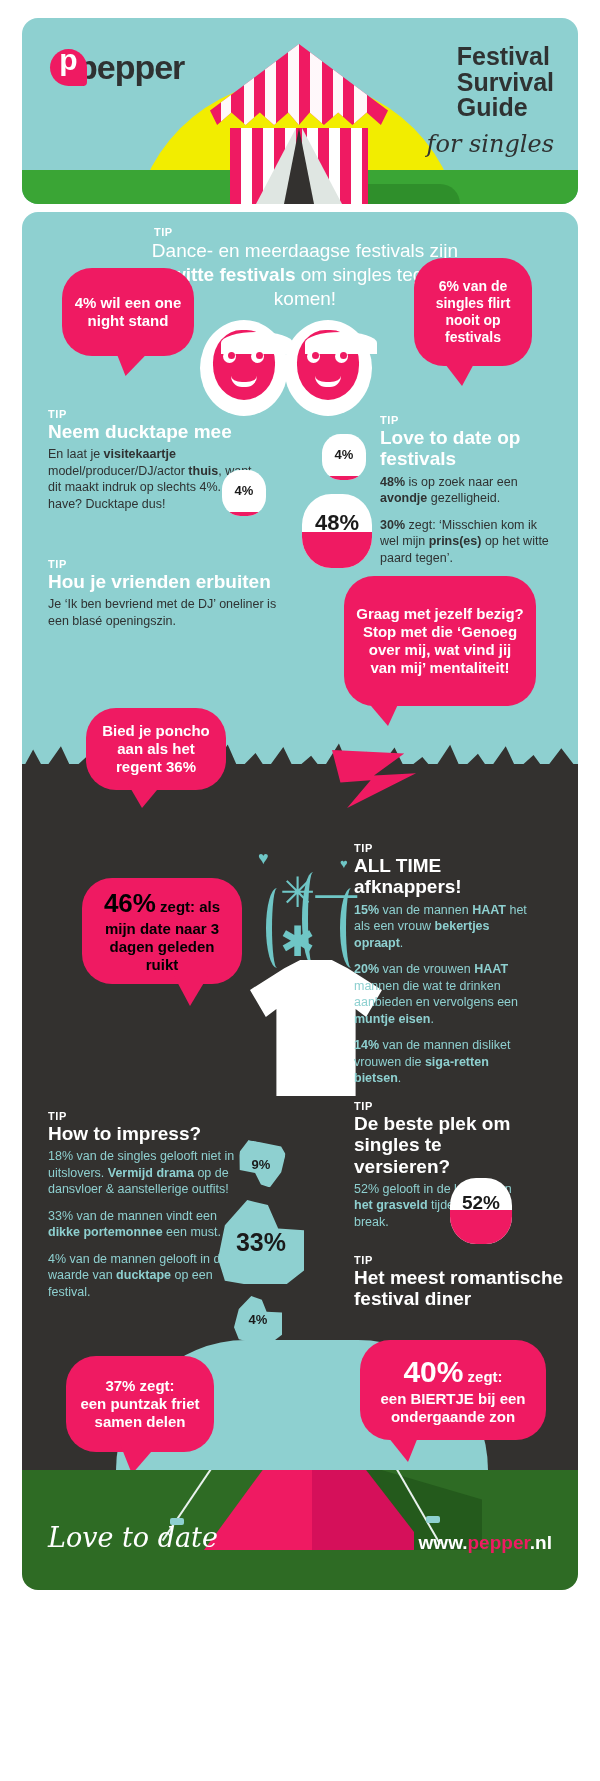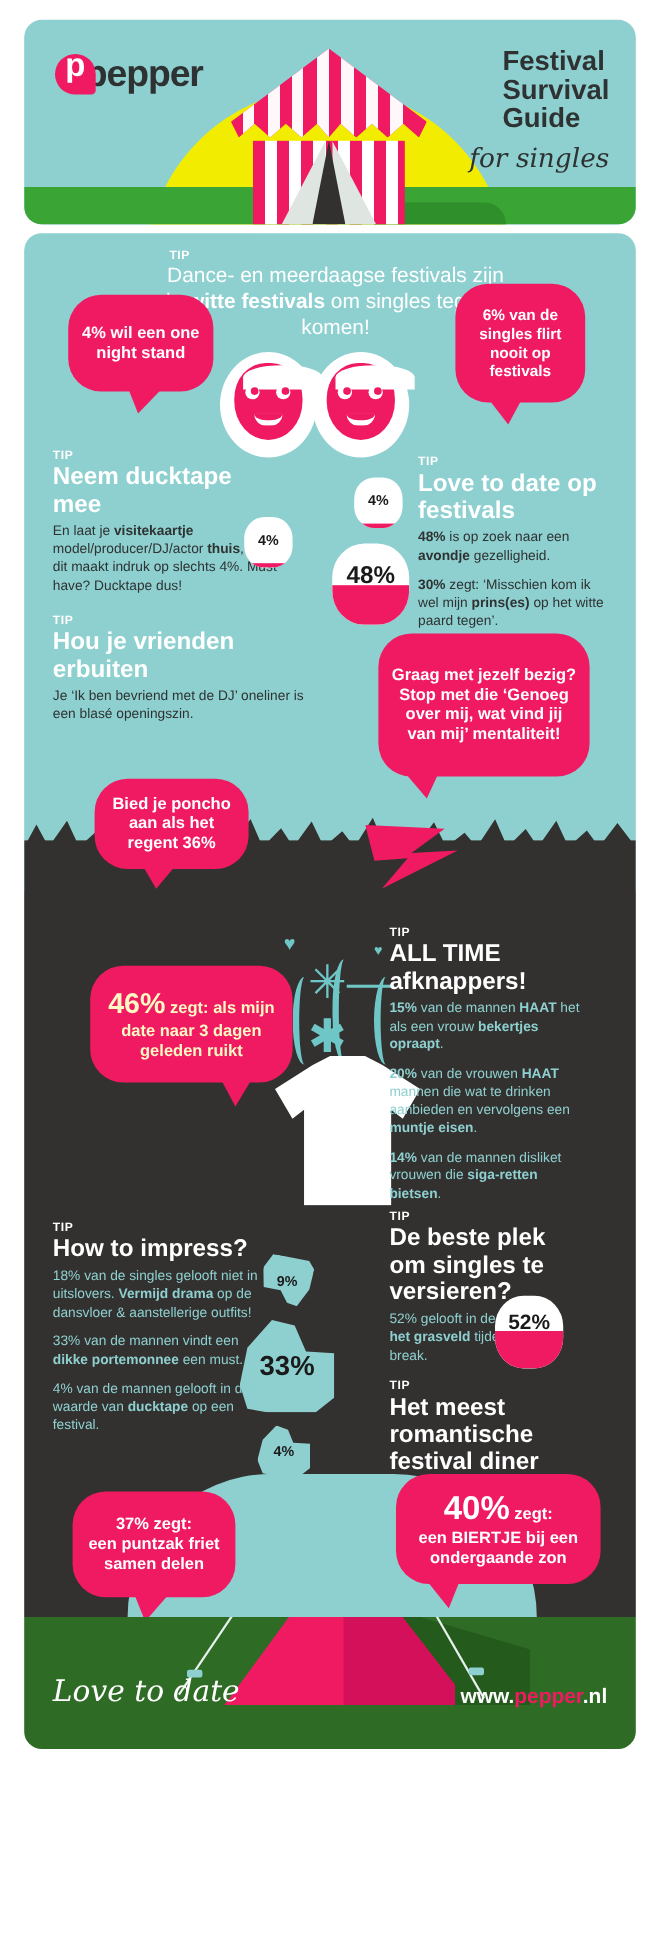--- a/index.html
+++ b/index.html
@@ -148,21 +148,21 @@
   .intro{
     position:absolute; left:118px; top:14px; width:330px; text-align:center; color:#fff;
   }
   .intro .tiplabel{ font-size:11px; font-weight:bold; letter-spacing:.5px; text-align:left; padding-left:14px;}
   .intro .introtext{ font-size:19px; line-height:1.25; margin-top:1px; }
   .introtext b{ font-weight:bold; }
 
   
   .tipblock{ position:absolute; }
   .tiplabel{ font-size:11px; font-weight:bold; color:#fff; letter-spacing:.6px; }
-  .tiptitle{ font-size:22px; font-weight:bold; color:#fff; line-height:1.12; margin-top:1px;}
+  .tiptitle{ font-size:19px; font-weight:bold; color:#fff; line-height:1.12; margin-top:1px;}
   .tipbody{ font-size:12.5px; color:#2f3232; line-height:1.32; margin-top:4px;}
   .tipbody b{ font-weight:bold;}
   .tipbody p{ margin-bottom:10px; }
 
   .dark .tiplabel{ color:#fff;}
   .dark .tiptitle{ color:#fff;}
   .dark .tipbody{ color:#8ed0d0;}
   .dark .tipbody b{ color:#8ed0d0;}
 
   
@@ -193,21 +193,21 @@
   }
   .stink{ position:absolute; border-left:6px solid #6fc6c6; border-radius:50%; }
   .s1{ left:244px; top:78px; width:22px; height:80px; }
   .s2{ left:280px; top:62px; width:22px; height:94px; }
   .s3{ left:318px; top:78px; width:22px; height:80px; }
   .fish{ position:absolute; left:258px; top:58px; width:78px; height:46px;
     color:#6fc6c6; font-size:42px; }
   .heart{ position:absolute; left:236px; top:38px; color:#6fc6c6; font-size:18px;}
   .heart2{ position:absolute; left:318px; top:46px; color:#6fc6c6; font-size:13px;}
 
-  .b-46{ left:60px; top:68px; width:184px; height:106px; font-size:15px; color:#fef9c3;}
+  .b-46{ left:60px; top:68px; width:160px; height:106px; font-size:15px; color:#000000;}
   .b-46 .tail{ bottom:-22px; right:34px; border-left:16px solid transparent;
     border-right:18px solid transparent; border-top:30px solid #ef1a62;}
   .b-46 .big{ font-size:26px; font-weight:bold;}
 
   .thumb{
     position:absolute; color:#1a1a1a; font-weight:bold; z-index:4;
     display:flex; align-items:center; justify-content:center;
   }
   .thumb .shape{ position:absolute; left:0; top:0; width:100%; height:100%;
     background:#8ed0d0; }

